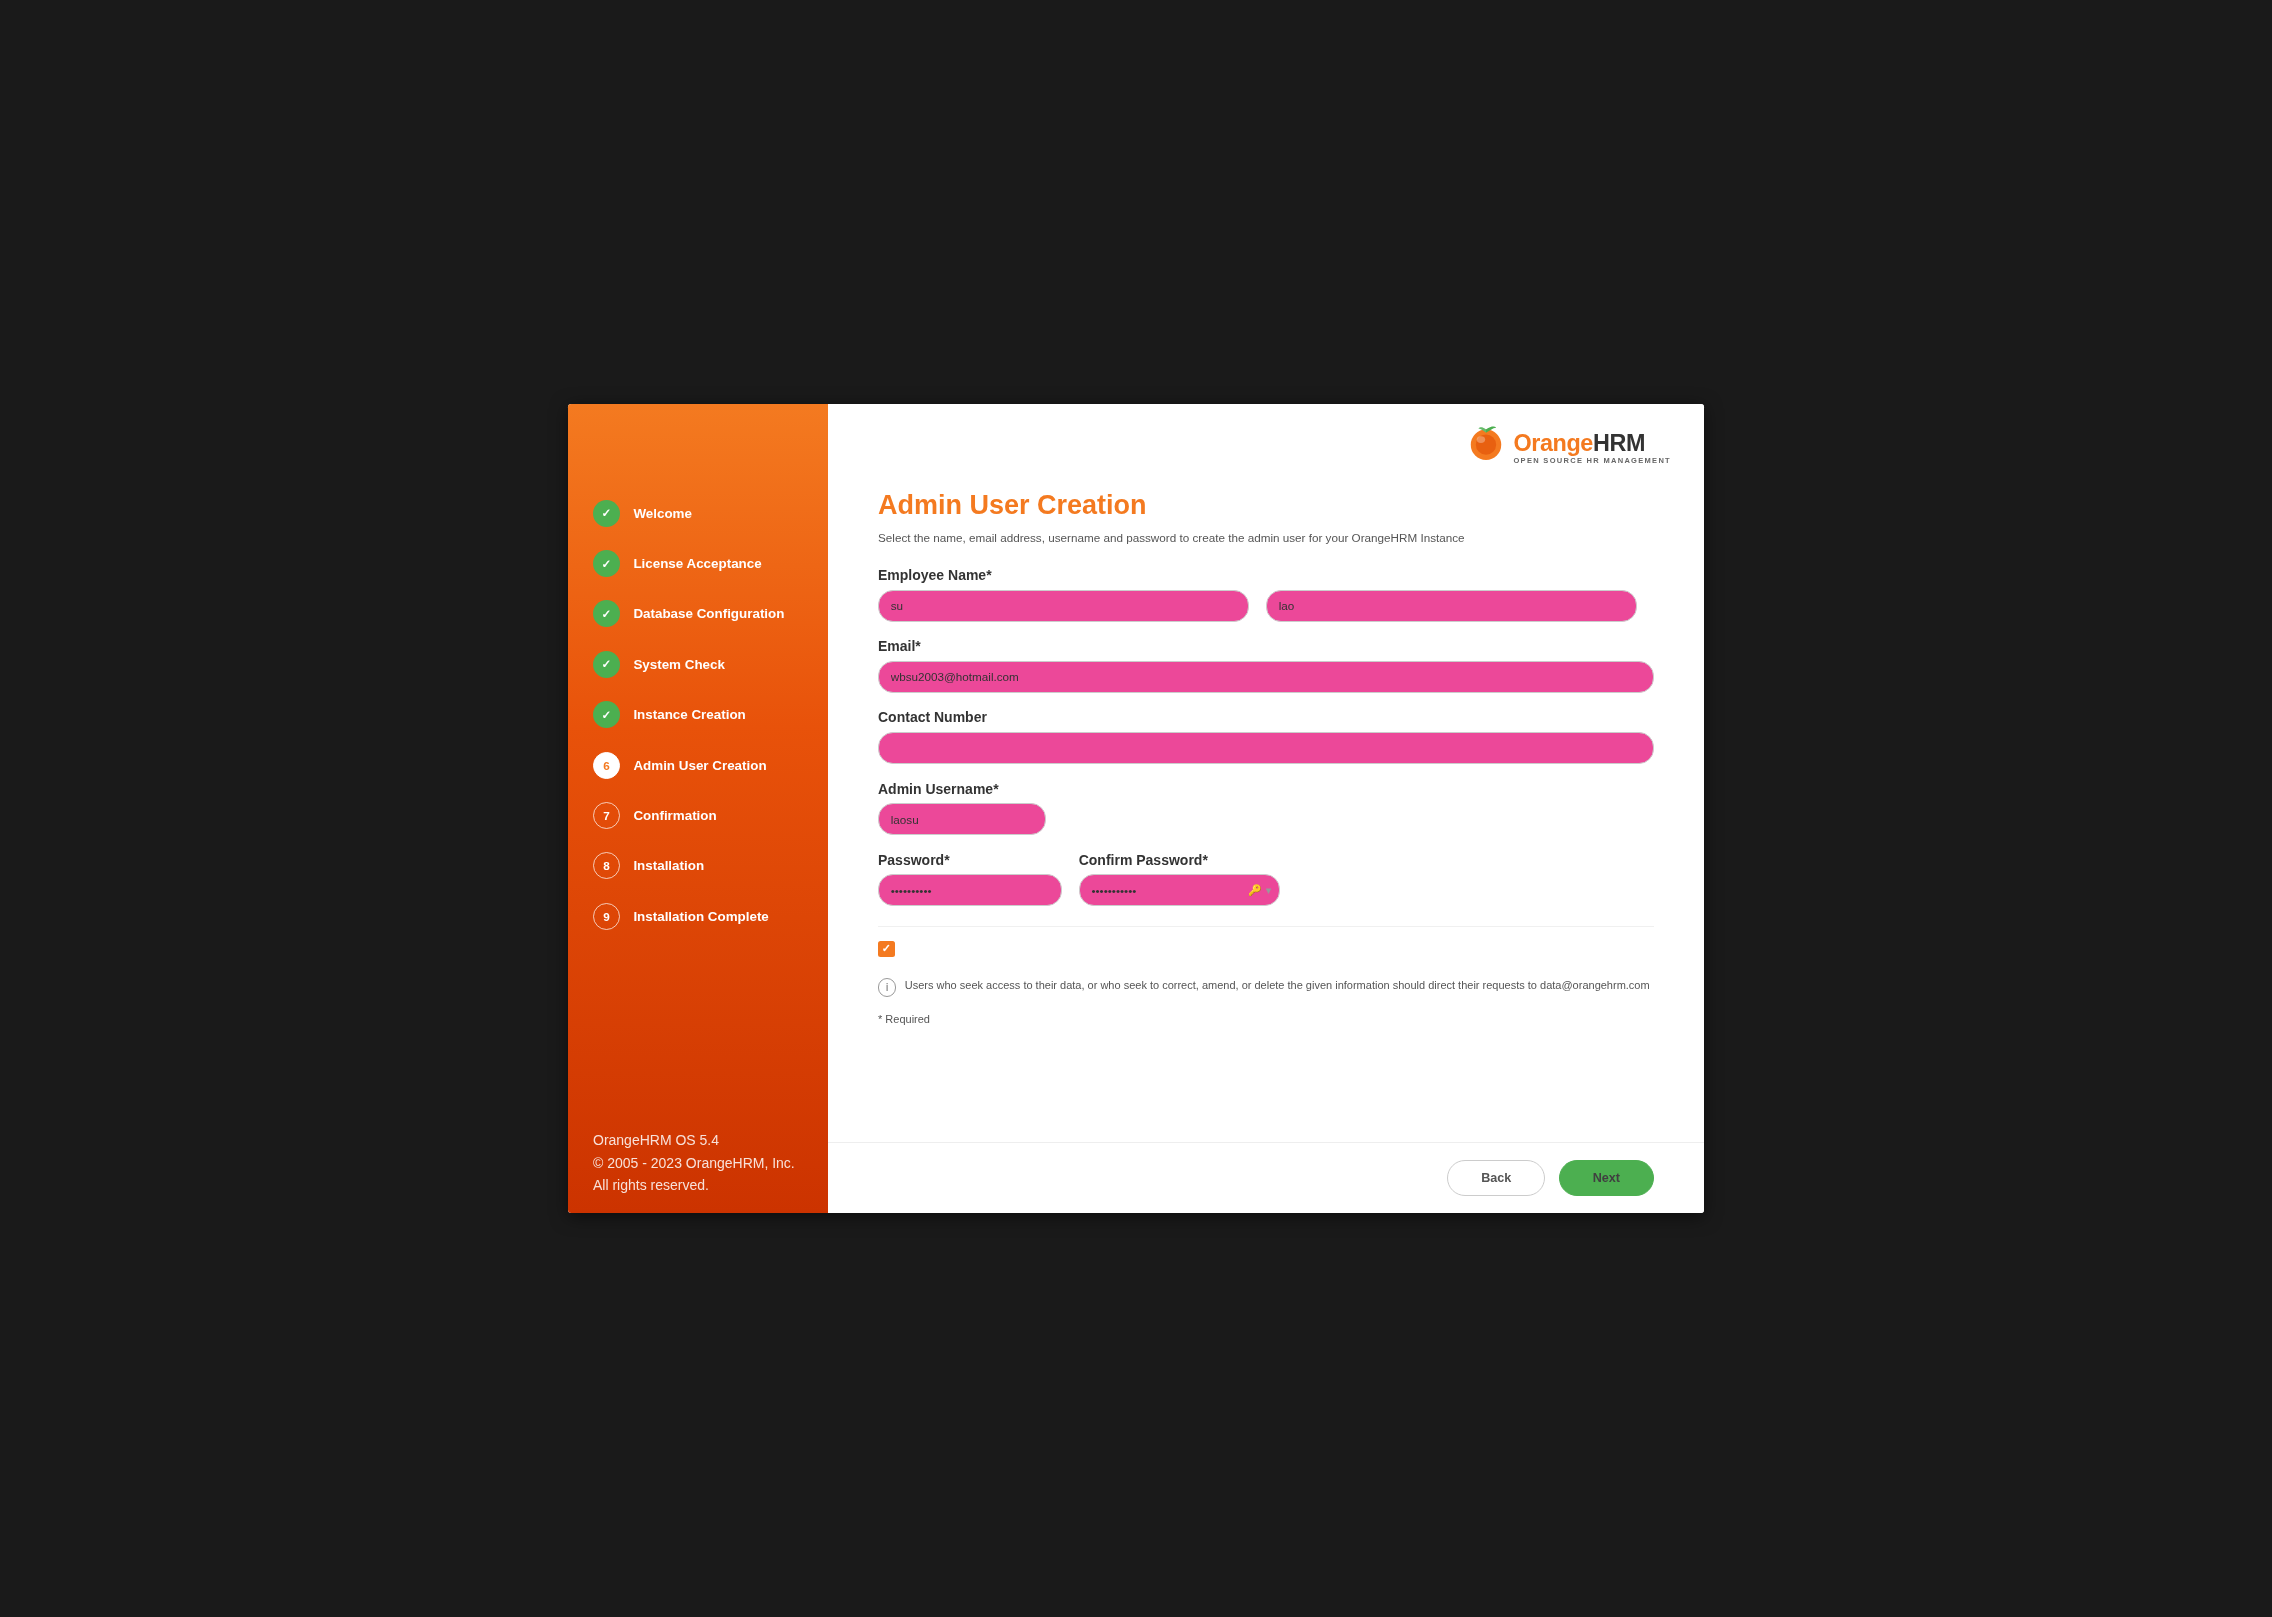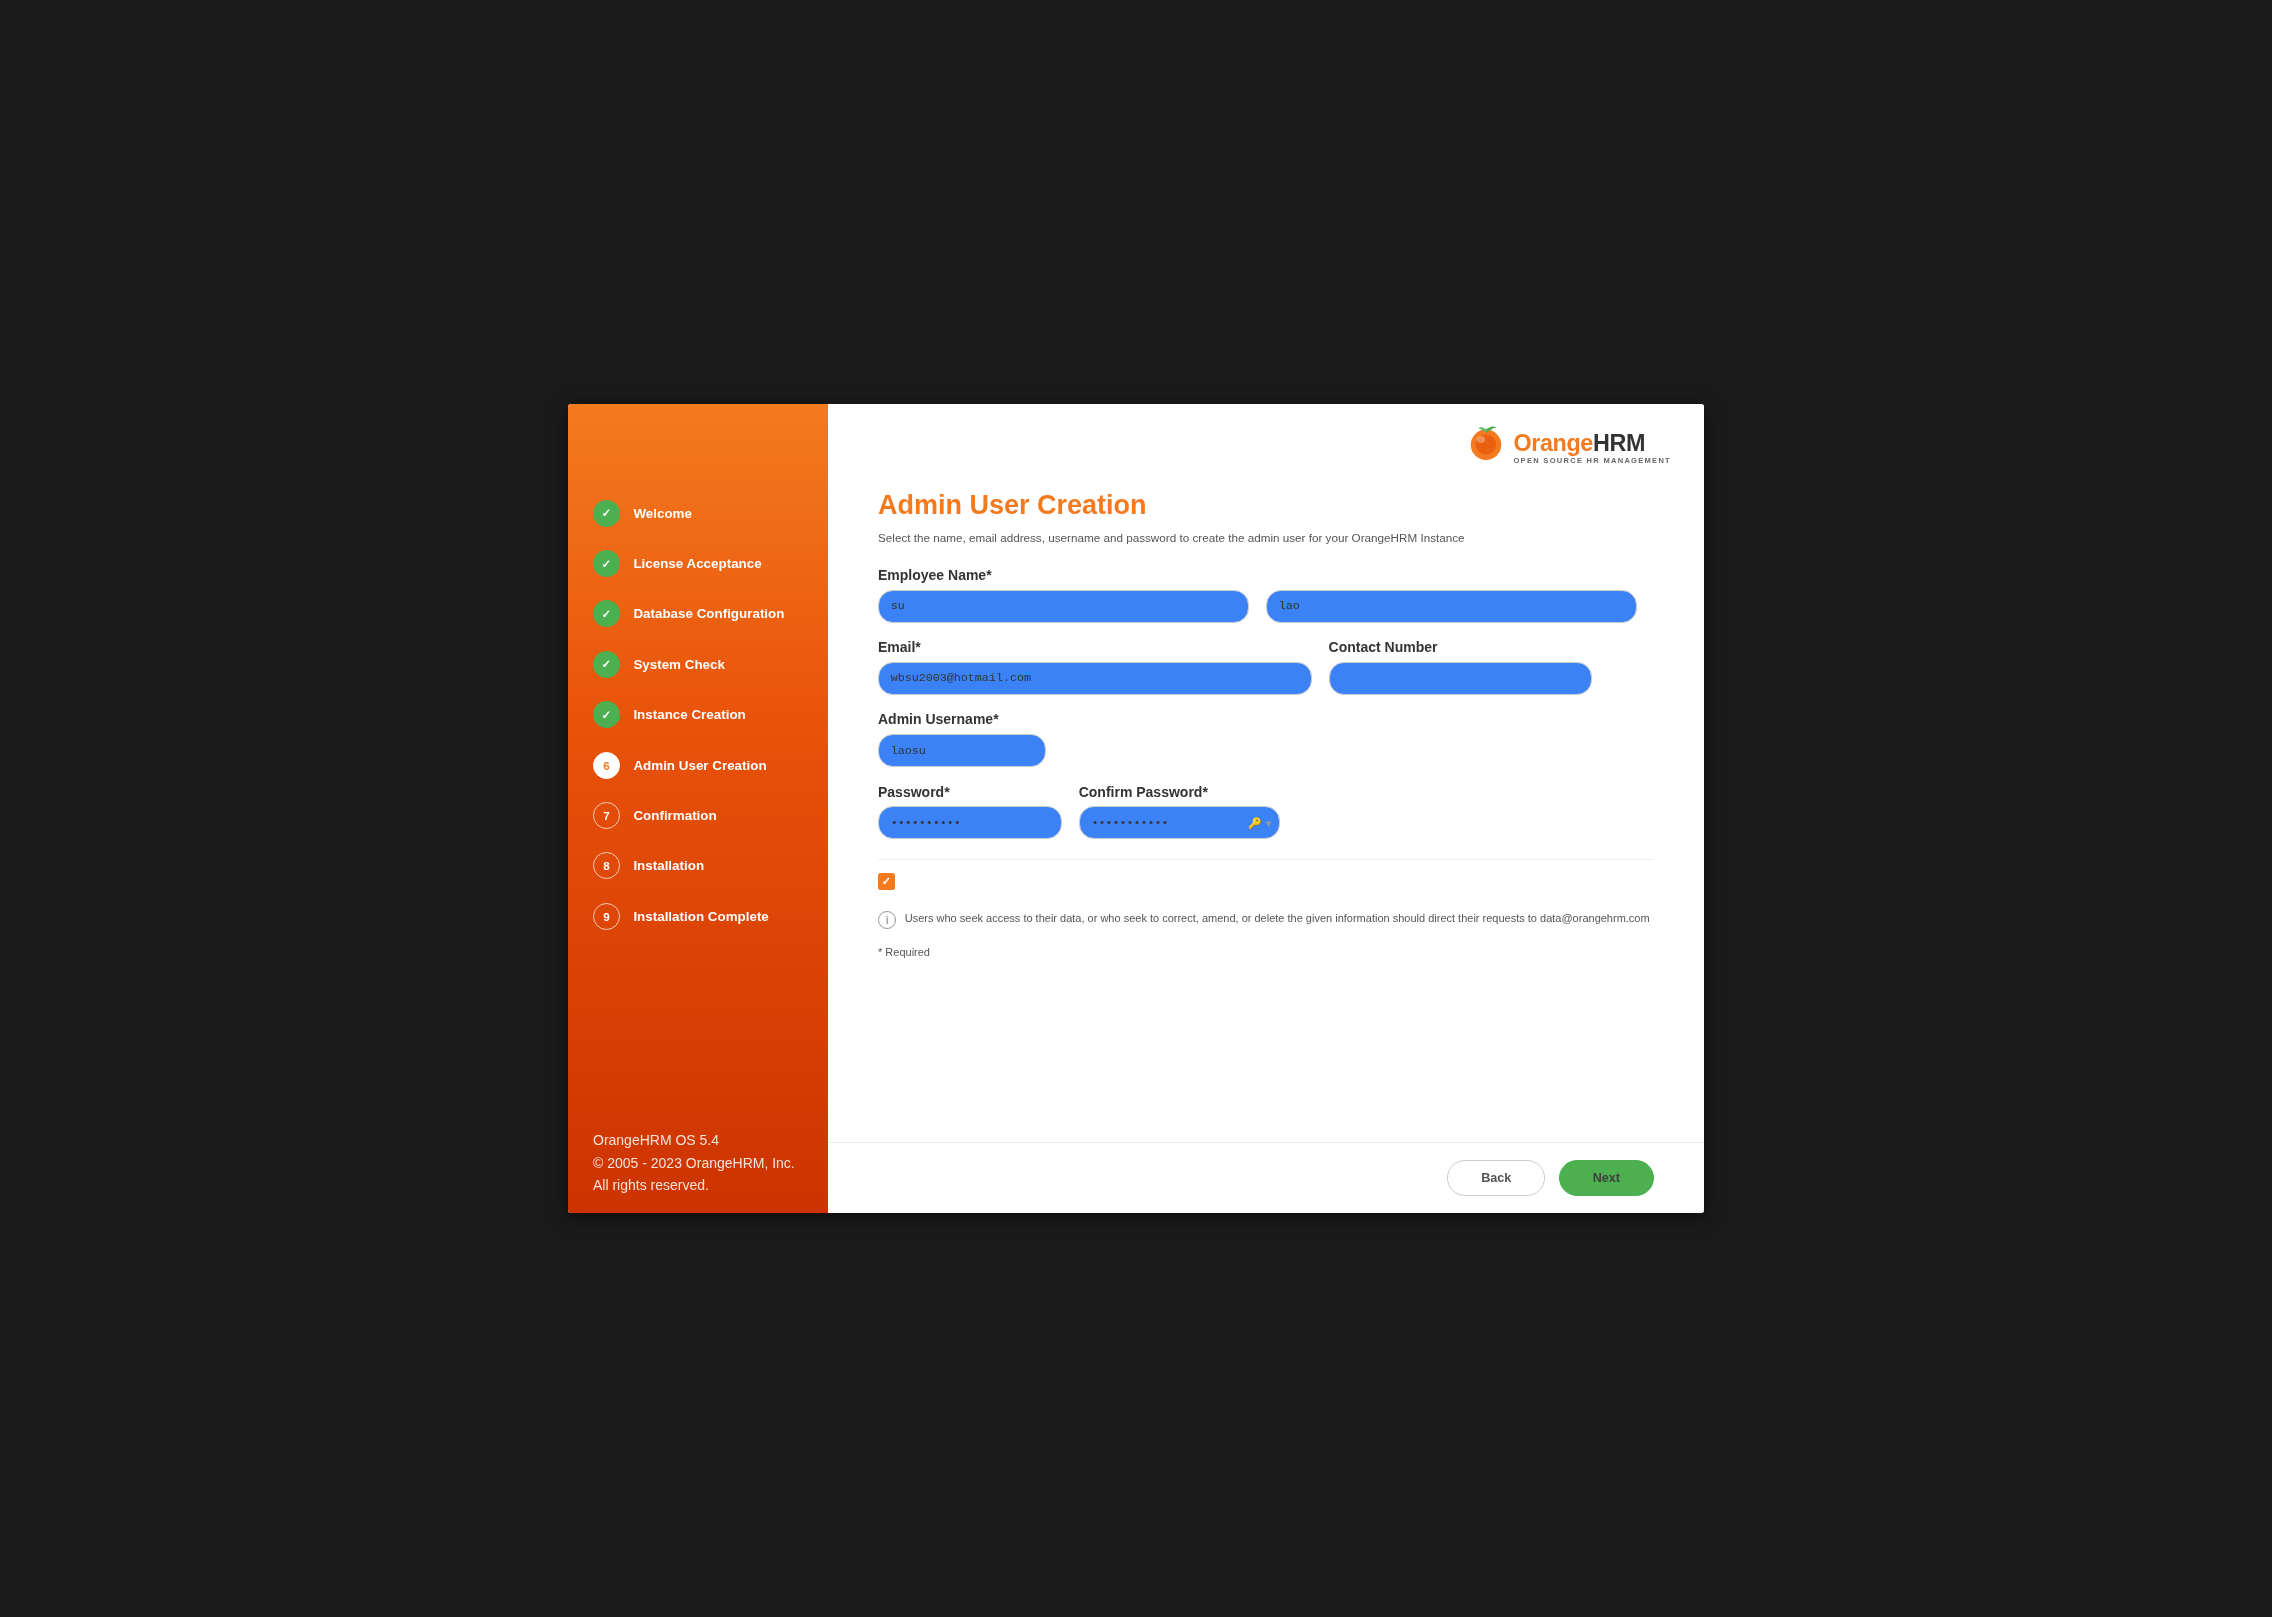--- a/index.html
+++ b/index.html
@@ -147,22 +147,21 @@
       flex: 1;
     }
     .form-input {
       border: 1.3px solid #ccc;
       border-radius: 15px;
       padding: 8.4px 11.7px;
       font-size: 11.7px;
       color: #333;
       outline: none;
       width: 100%;
-      background: #3b82f6;
-      font-family: Liberation Mono, monospace;
+      background: #ec4899;
     }
     .two-col-row {
       display: flex;
       gap: 16.7px;
       margin-bottom: 16.7px;
     }
     .checkbox-section {
       display: flex;
       align-items: flex-start;
       gap: 10px;
@@ -337,21 +336,21 @@
       <div class="page-title">Admin User Creation</div>
       <div class="page-subtitle">Select the name, email address, username and password to create the admin user for your OrangeHRM Instance</div>
 
       <div class="field-label">Employee Name*</div>
       <div class="two-col-row">
         <input class="form-input" type="text" value="su" style="">
         <input class="form-input" type="text" value="lao" style="">
         <div style="flex:1"></div>
       </div>
 
-      <div style="display:flex; gap:16.7px; margin-bottom:16.7px;">
+      <div style="display:flex; gap:16.7px; margin-bottom:16.7px;flex-direction:column;">
         <div class="field-group" style="flex: 0 0 calc(57% - 8.4px);">
           <div class="field-label">Email*</div>
           <input class="form-input" type="email" value="wbsu2003@hotmail.com" style="">
         </div>
         <div class="field-group" style="flex: 0 0 calc(35% - 8.4px);">
           <div class="field-label">Contact Number</div>
           <input class="form-input" type="text" style="">
         </div>
       </div>
 

